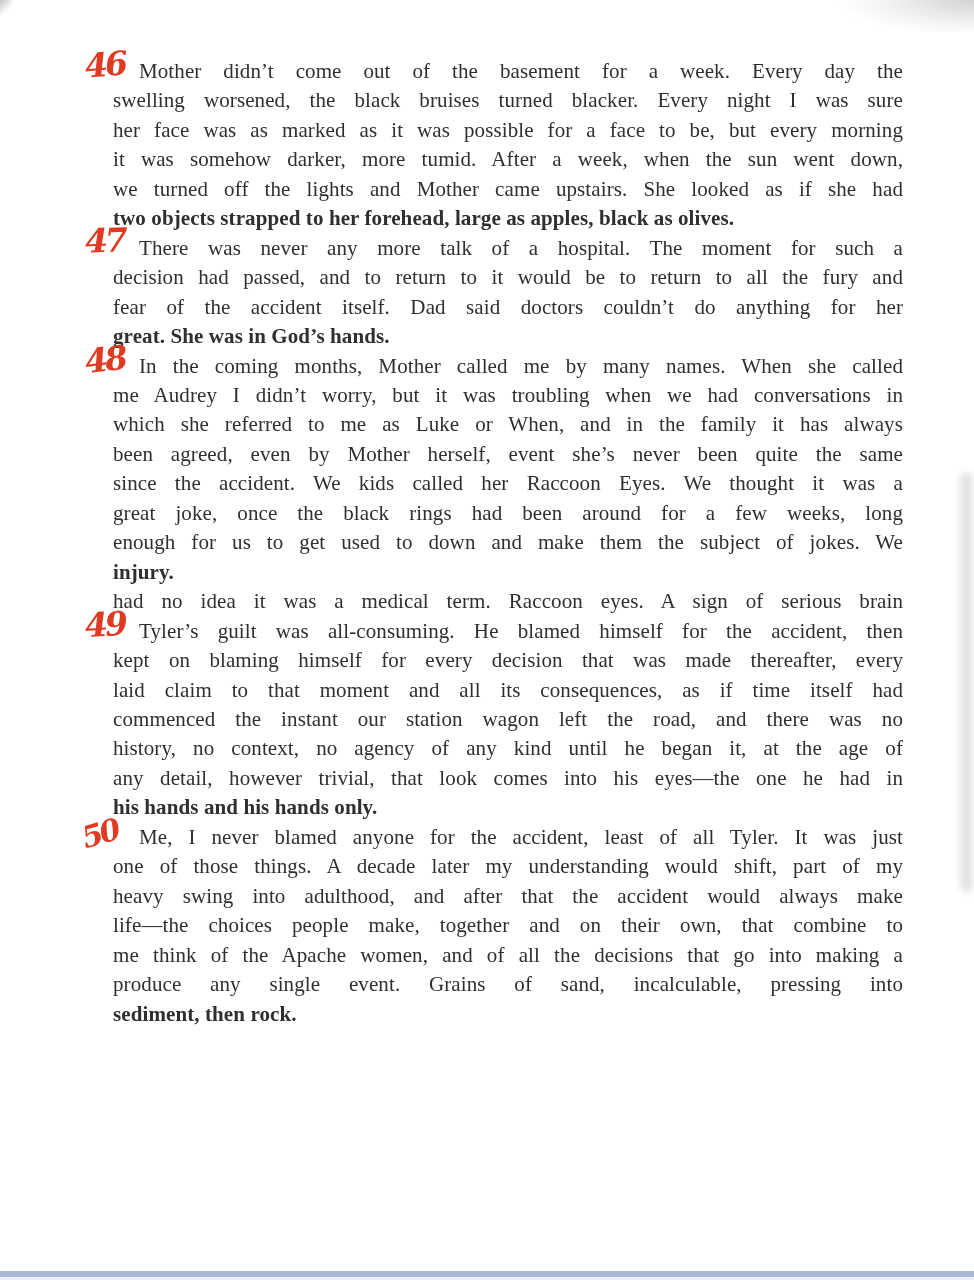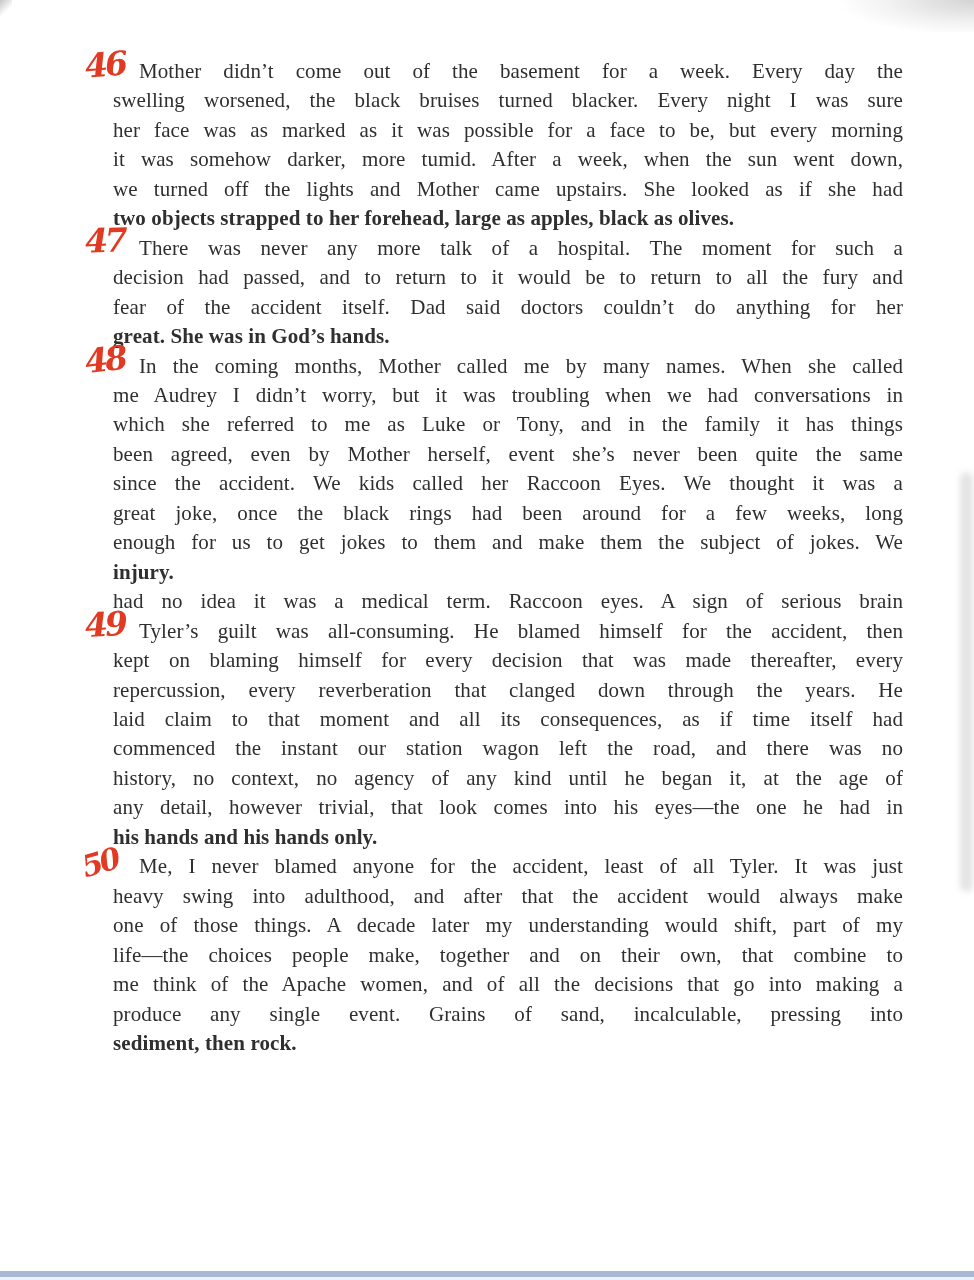--- a/index.html
+++ b/index.html
@@ -128,42 +128,41 @@
       </div>
       <div class="para">
         <div class="line first"><span class="pnum">47</span>There was never any more talk of a hospital. The moment for such a</div>
         <div class="line">decision had passed, and to return to it would be to return to all the fury and</div>
         <div class="line">fear of the accident itself. Dad said doctors couldn’t do anything for her</div>
         <div class="line last">great. She was in God’s hands.</div>
       </div>
       <div class="para">
         <div class="line first"><span class="pnum">48</span>In the coming months, Mother called me by many names. When she called</div>
         <div class="line">me Audrey I didn’t worry, but it was troubling when we had conversations in</div>
-        <div class="line">which she referred to me as Luke or Tony, and in the family it has things</div>
+        <div class="line">which she referred to me as Luke or When, and in the family it has always</div>
         <div class="line">been agreed, even by Mother herself, event she’s never been quite the same</div>
         <div class="line">since the accident. We kids called her Raccoon Eyes. We thought it was a</div>
         <div class="line">great joke, once the black rings had been around for a few weeks, long</div>
-        <div class="line">enough for us to get jokes to them and make them the subject of jokes. We</div>
+        <div class="line">enough for us to get used to down and make them the subject of jokes. We</div>
         <div class="line last">injury.</div>
         <div class="line">had no idea it was a medical term. Raccoon eyes. A sign of serious brain</div>
       </div>
       <div class="para">
         <div class="line first"><span class="pnum">49</span>Tyler’s guilt was all-consuming. He blamed himself for the accident, then</div>
         <div class="line">kept on blaming himself for every decision that was made thereafter, every</div>
-        <div class="line">repercussion, every reverberation that clanged down through the years. He</div>
         <div class="line">laid claim to that moment and all its consequences, as if time itself had</div>
         <div class="line">commenced the instant our station wagon left the road, and there was no</div>
         <div class="line">history, no context, no agency of any kind until he began it, at the age of</div>
         <div class="line">any detail, however trivial, that look comes into his eyes—the one he had in</div>
         <div class="line last">his hands and his hands only.</div>
       </div>
       <div class="para">
         <div class="line first"><span class="pnum">50</span>Me, I never blamed anyone for the accident, least of all Tyler. It was just</div>
+        <div class="line">one of those things. A decade later my understanding would shift, part of my</div>
         <div class="line">heavy swing into adulthood, and after that the accident would always make</div>
-        <div class="line">one of those things. A decade later my understanding would shift, part of my</div>
         <div class="line">life—the choices people make, together and on their own, that combine to</div>
         <div class="line">me think of the Apache women, and of all the decisions that go into making a</div>
         <div class="line">produce any single event. Grains of sand, incalculable, pressing into</div>
         <div class="line last">sediment, then rock.</div>
       </div>
     </div>
 
   <div class="scroll-thumb"></div>
   <div class="footer-line"></div>
   <div class="footer-below"></div>

